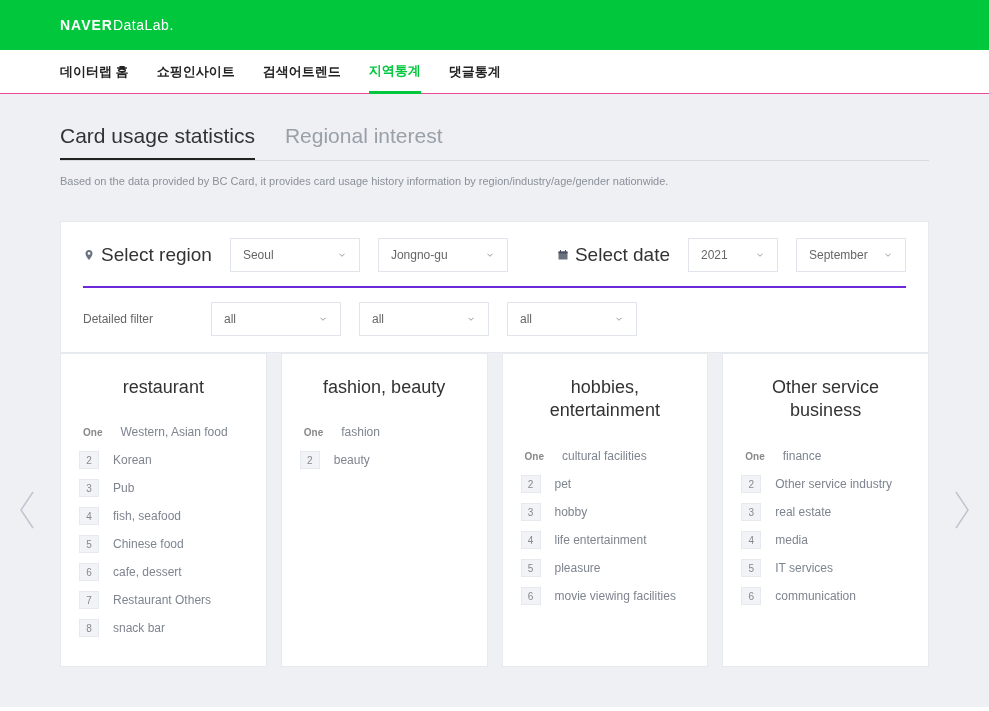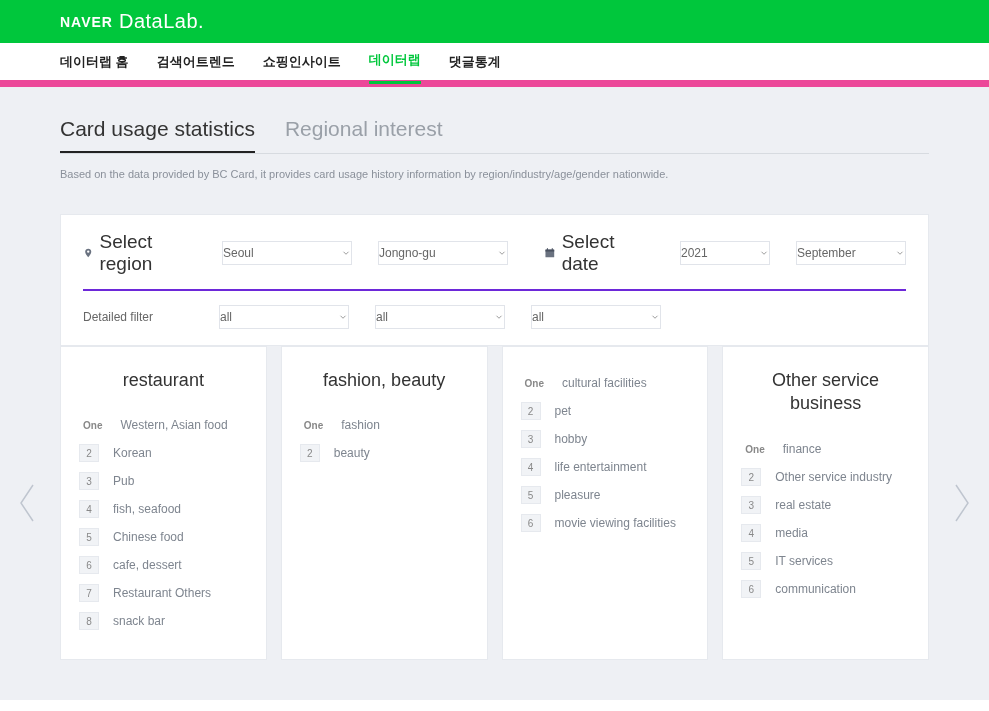--- a/index.html
+++ b/index.html
@@ -1,33 +1,33 @@
 <!DOCTYPE html>
 <html><head>
 <meta charset="utf-8">
 <style>
   * { box-sizing: border-box; margin: 0; padding: 0; }
   body { font-family: -apple-system, BlinkMacSystemFont, "Segoe UI", Helvetica, Arial, sans-serif; background: #fff; color: #333; width: 989px; }
-  .topbar { background: #00c73c; height: 43px; display: flex; align-items: center; padding: 0 60px; }
+  .topbar { background: #00c73c; height: 50px; display: flex; align-items: center; padding: 0 60px; }
   .brand { color: #fff; font-size: 14px; font-weight: 600; letter-spacing: 1px; }
-  .brand-sub { color: #fff; font-size: 20px; font-weight: 300; margin-left: 6px; letter-spacing: 0.5px; }
-  .mainnav { display: flex; align-items: center; padding: 0 60px; height: 44px; border-bottom: 7px solid #ec4899; gap: 28px; }
+  .brand-sub { color: #fff; font-size: 14px; font-weight: 300; letter-spacing: 0.5px; }
+  .mainnav { display: flex; padding: 0 60px; height: 44px; border-bottom: 1px solid #ec4899; gap: 28px; }
   .mainnav-item { font-size: 13px; font-weight: 700; color: #222; cursor: pointer; height: 44px; display: flex; align-items: center; }
   .mainnav-item.active { color: #00c73c; border-bottom: 3px solid #00c73c; }
   .content { background: #eef0f4; padding: 30px 60px 40px; }
   .subtabs { display: flex; gap: 30px; border-bottom: 1px solid #d7dbe0; margin-bottom: 14px; }
   .subtab { font-size: 21px; font-weight: 300; color: #9aa0a8; padding-bottom: 10px; cursor: pointer; }
   .subtab.active { color: #333; border-bottom: 2px solid #222; }
   .desc { font-size: 11px; color: #8a909a; margin-bottom: 34px; }
   .filter-card { background: #fff; padding: 16px 22px; border: 1px solid #e6e9ee; }
   .filter-row { display: flex; align-items: center; gap: 18px; }
   .filter-row + .filter-row { border-top: 2px solid #6d28d9; margin-top: 14px; padding-top: 14px; }
   .filter-label { font-size: 19px; font-weight: 400; color: #333; display: flex; align-items: center; gap: 6px; min-width: 110px; }
   .pin-icon { width: 12px; height: 12px; }
-  .select { display: flex; align-items: center; justify-content: space-between; border: 1px solid #e1e4ea; height: 24px; padding: 0 0; font-size: 12px; color: #666; min-width: 130px; cursor: pointer; background: #fff; margin-left: 8px; }
+  .select { display: flex; align-items: center; justify-content: space-between; border: 1px solid #e1e4ea; height: 34px; padding: 0 12px; font-size: 12px; color: #666; min-width: 130px; cursor: pointer; background: #fff; }
   .select.small { min-width: 130px; }
   .chev { width: 10px; height: 10px; }
   .spacer { flex: 1; }
   .sort-row { display: flex; align-items: center; justify-content: flex-end; gap: 24px; margin: 16px 0 12px; }
   .sort-item { font-size: 11px; color: #8a909a; display: flex; align-items: center; gap: 6px; cursor: pointer; }
   .sort-item.active { color: #2f6fd6; }
   .check { width: 13px; height: 13px; }
   .carousel { position: relative; display: flex; align-items: center; }
   .cards { display: flex; gap: 14px; flex: 1; }
   .card { background: #fff; border: 1px solid #e6e9ee; flex: 1 1 0; padding: 22px 18px 24px; min-height: 300px; }
@@ -45,23 +45,23 @@
 </head>
 <body>
 
 <div class="topbar">
   <span class="brand">NAVER</span>
   <span class="brand-sub">DataLab.</span>
 </div>
 
 <div class="mainnav">
   <div class="mainnav-item">데이터랩 홈</div>
+  <div class="mainnav-item">쇼핑인사이트</div>
   <div class="mainnav-item">검색어트렌드</div>
-  <div class="mainnav-item">쇼핑인사이트</div>
-  <div class="mainnav-item active">데이터랩</div>
+  <div class="mainnav-item active">지역통계</div>
   <div class="mainnav-item">댓글통계</div>
 </div>
 
 <div class="content">
 
   <div class="subtabs">
     <div class="subtab active">Card usage statistics</div>
     <div class="subtab">Regional interest</div>
   </div>
 
@@ -185,20 +185,21 @@
               <span class="rank-num one">One</span>
               <span>fashion</span>
             </li>
             <li>
               <span class="rank-num">2</span>
               <span>beauty</span>
             </li>
           </ul>
         </div>
         <div class="card">
+          <h3 class="twoline">hobbies,<br>entertainment</h3>
           <ul class="rank-list">
             <li>
               <span class="rank-num one">One</span>
               <span>cultural facilities</span>
             </li>
             <li>
               <span class="rank-num">2</span>
               <span>pet</span>
             </li>
             <li>

